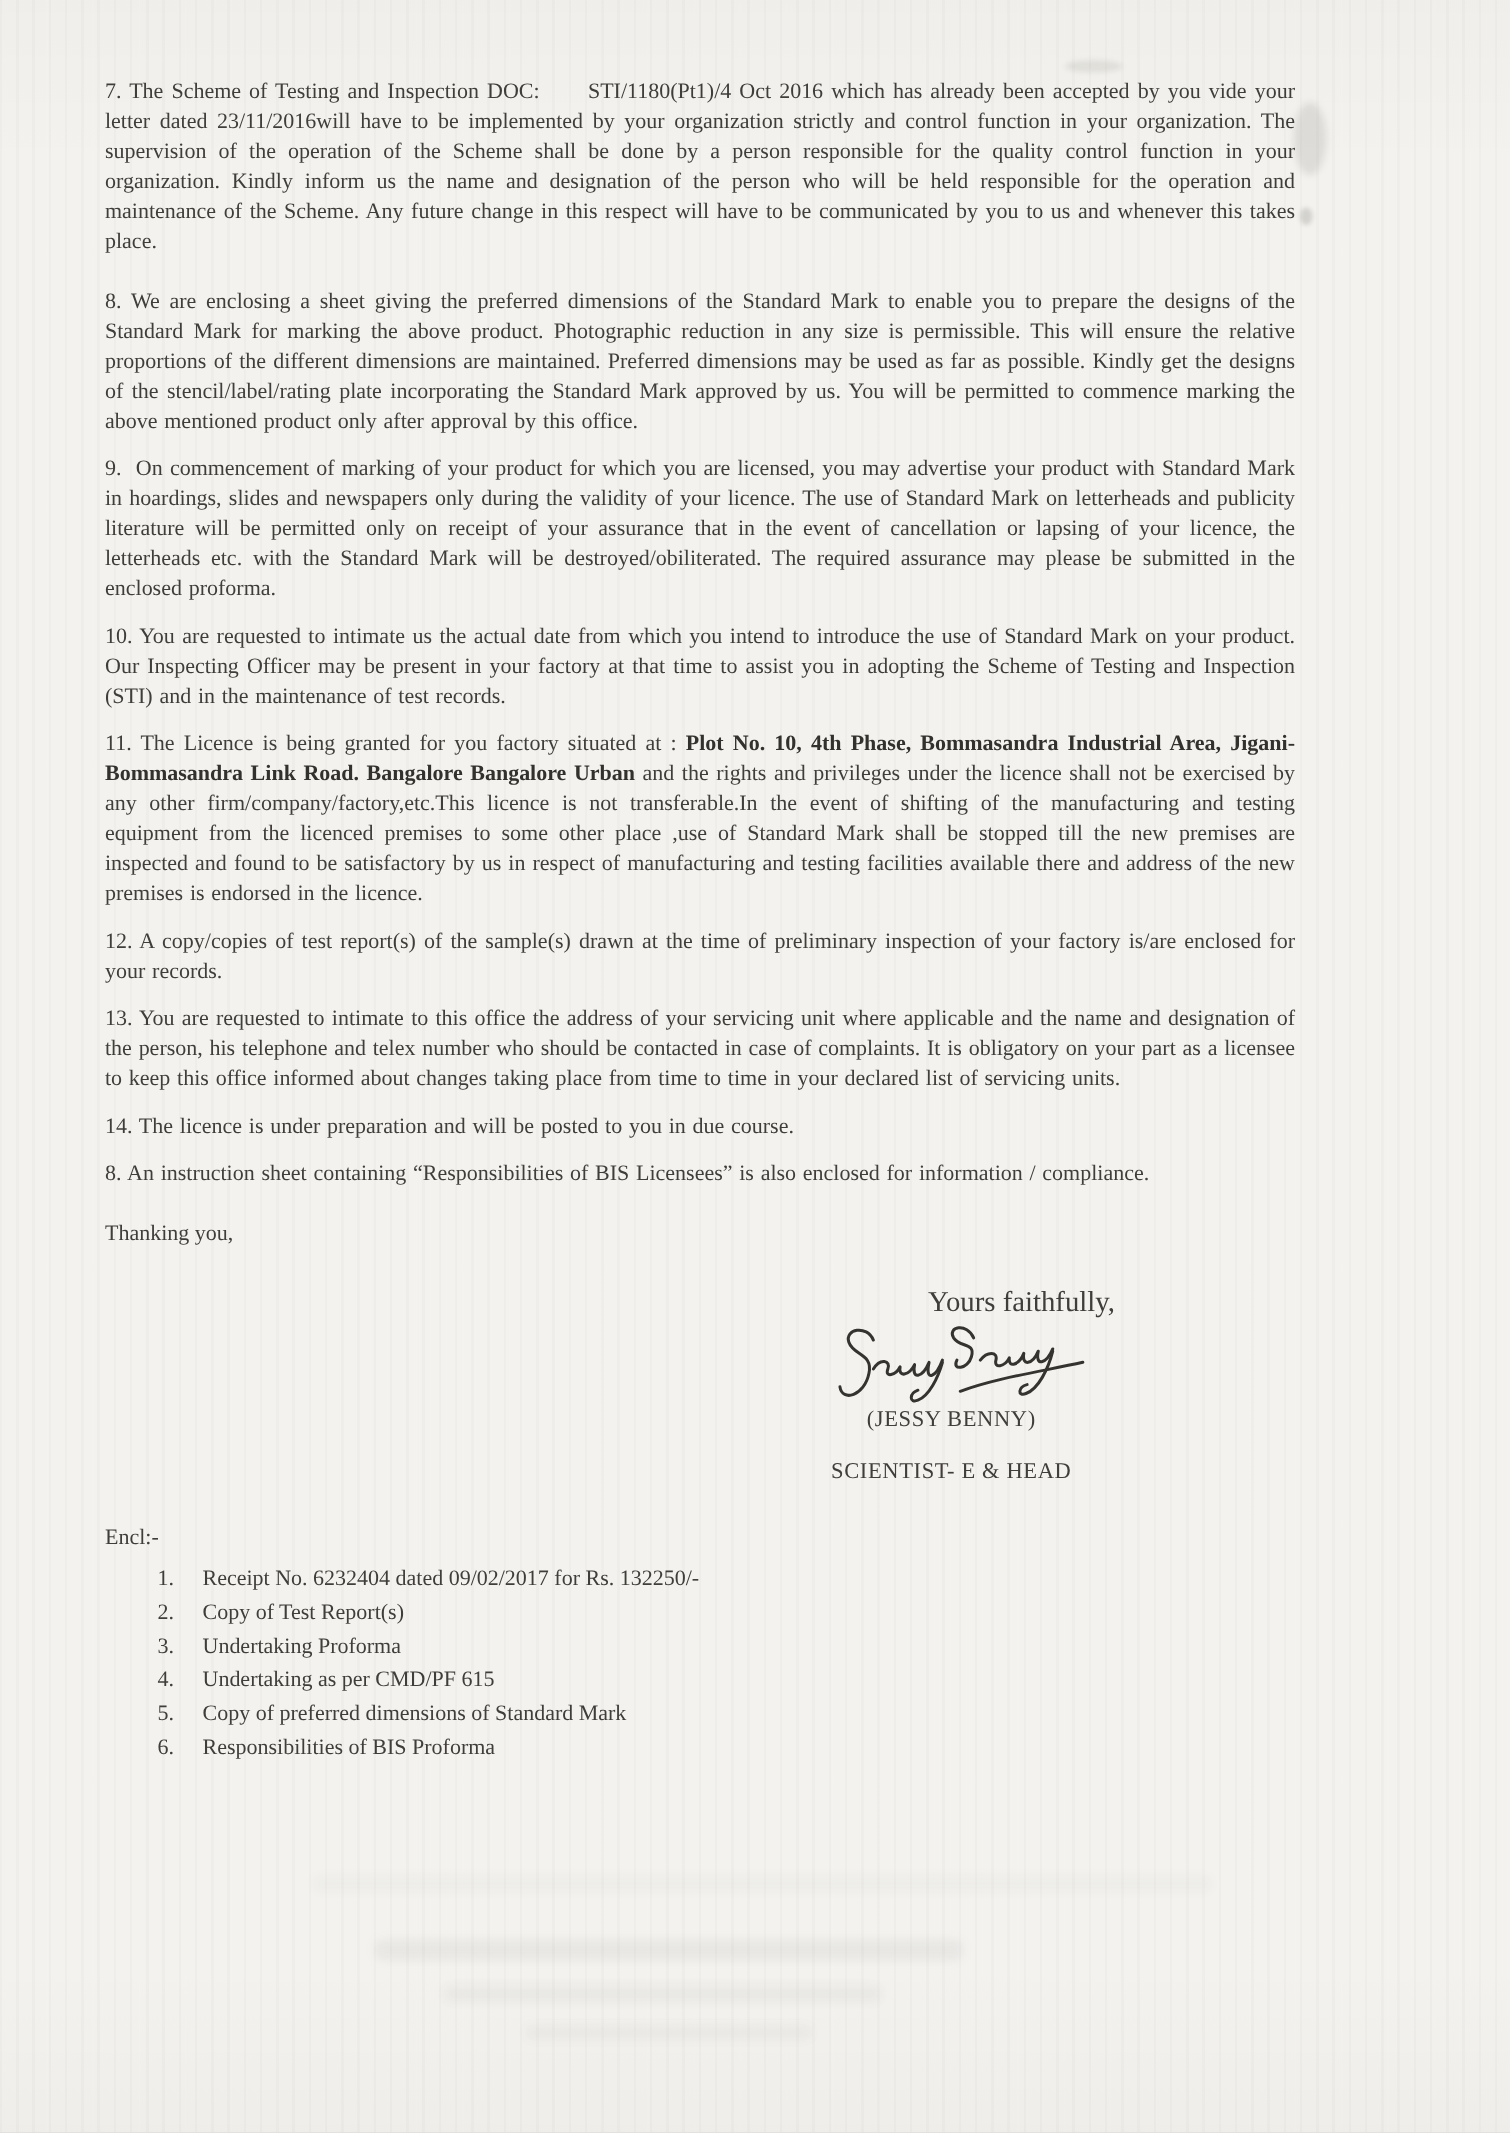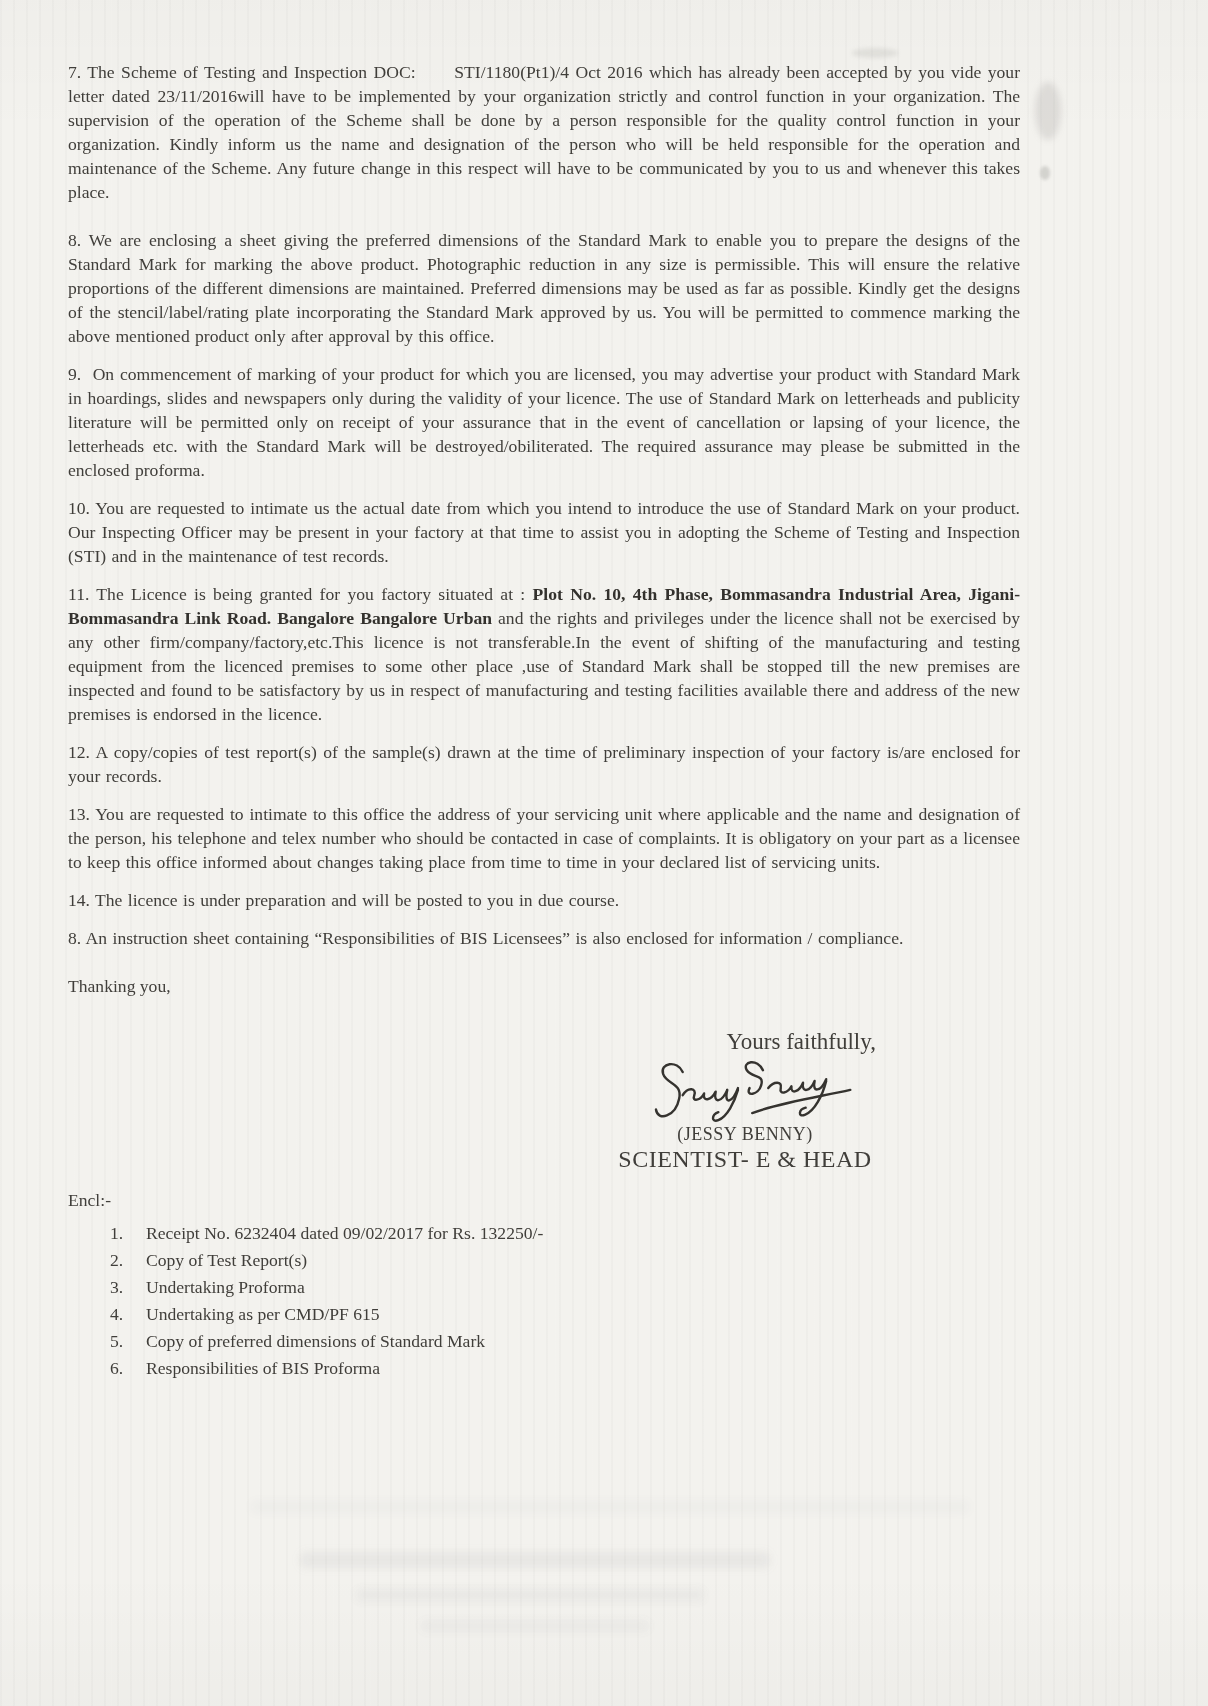--- a/index.html
+++ b/index.html
@@ -14,21 +14,21 @@
   }
   
   .page::before{
     content:"";position:absolute;inset:0;pointer-events:none;
     background:
       repeating-linear-gradient(90deg, rgba(0,0,0,0.018) 0 2px, rgba(255,255,255,0.02) 2px 6px, transparent 6px 13px),
       repeating-linear-gradient(90deg, rgba(255,255,255,0.05) 0 1px, transparent 1px 37px),
       linear-gradient(180deg, rgba(0,0,0,0.015), rgba(0,0,0,0) 8%, rgba(0,0,0,0) 92%, rgba(0,0,0,0.02));
   }
   .content{
-    position:absolute;left:68px;top:60px;width:952px;font-family:Liberation Serif, serif;
+    position:absolute;left:84px;top:60px;width:952px;font-family:Liberation Serif, serif;
   }
   .para{
     font-size:17.6px;line-height:24px;
     text-align:justify;
     margin:0 0 14px 0;
     word-spacing:1px;
   }
   .para.gap-lg{margin-bottom:24px;}
   .bold-inline{font-weight:bold;color:#33312d;}
   .closing-line{font-size:17.6px;line-height:24px;margin:0;}
@@ -38,22 +38,22 @@
     width:270px;
     margin:32px 140px 0 auto;
     text-align:center;
   }
   .valediction{
     font-size:23px;line-height:24px;
     text-align:right;padding-right:4px;margin:0;
   }
   .signature-wrap{margin:2px 0 -20px 18px;}
   .signatory-name{font-size:18px;line-height:24px;margin:0;letter-spacing:.5px;}
-  .signatory-title{font-size:24px;line-height:26px;margin:0;letter-spacing:.5px;}
-  .encl{margin-top:16px;}
+  .signatory-title{font-size:18px;line-height:26px;margin:16px;letter-spacing:.5px;}
+  .encl{margin-top:28px;}
   .encl-label{font-size:17.6px;line-height:24px;margin:0 0 8px 0;}
   .encl-list{margin:0;padding:0;list-style:none;}
   .encl-item{
     font-size:17.6px;line-height:27px;margin:0;
     display:flex;
   }
   .encl-num{width:36px;margin-left:42px;flex:0 0 auto;}
   .encl-text{flex:1;}
   
   .artifact{position:absolute;pointer-events:none;border-radius:50%;}

